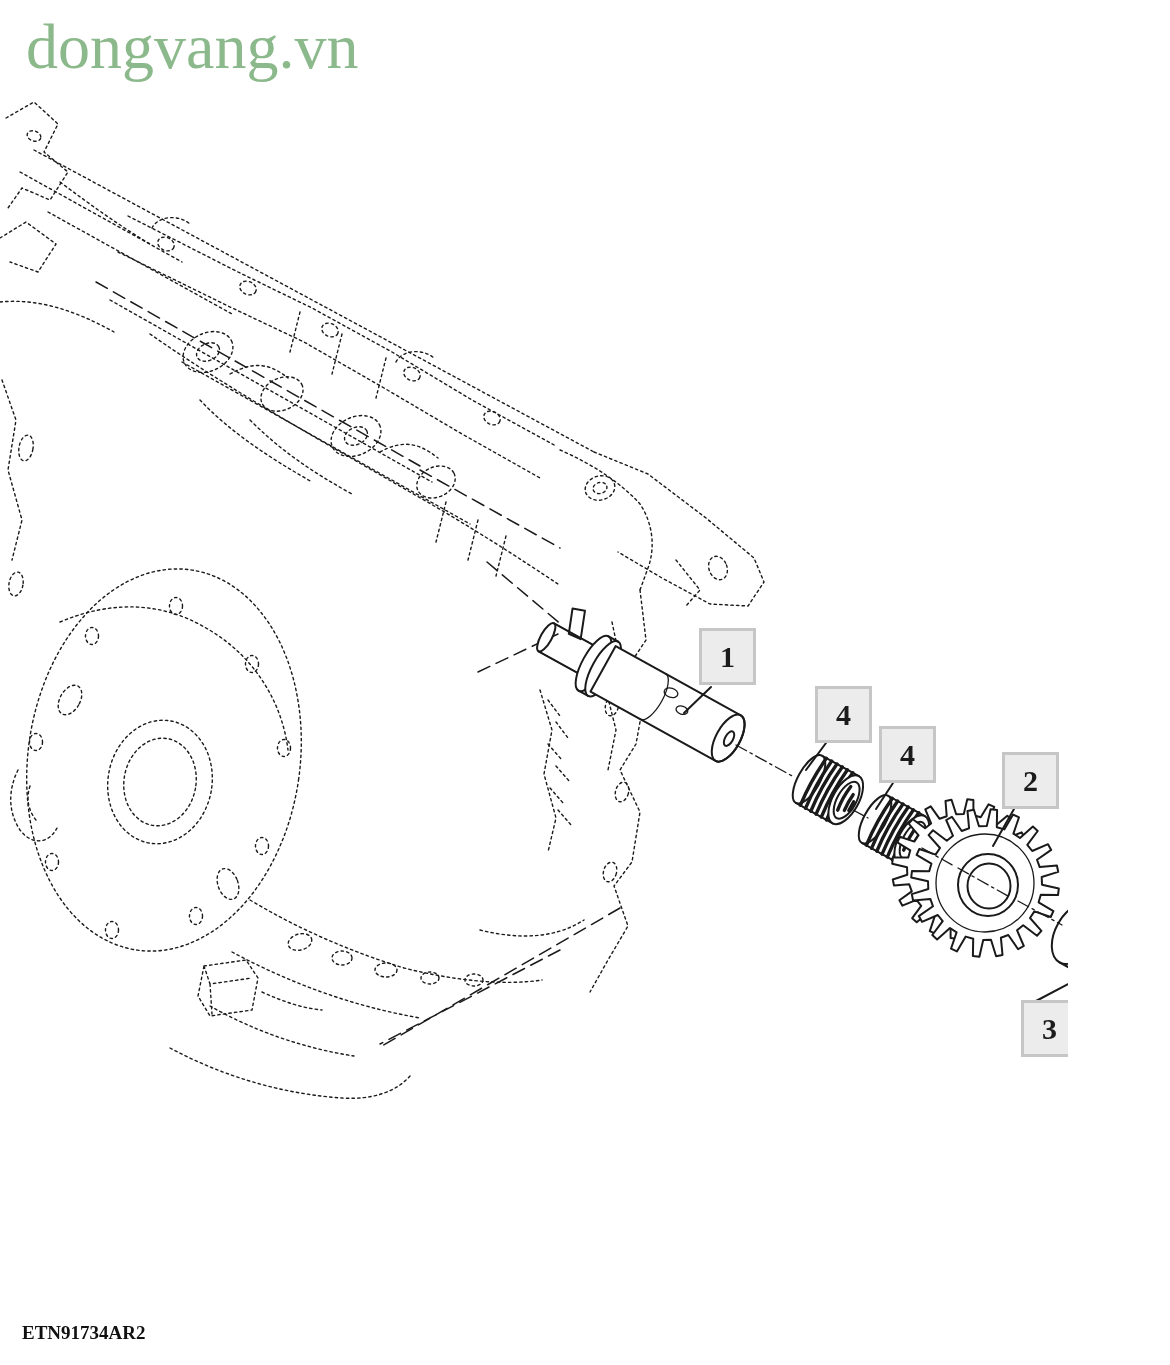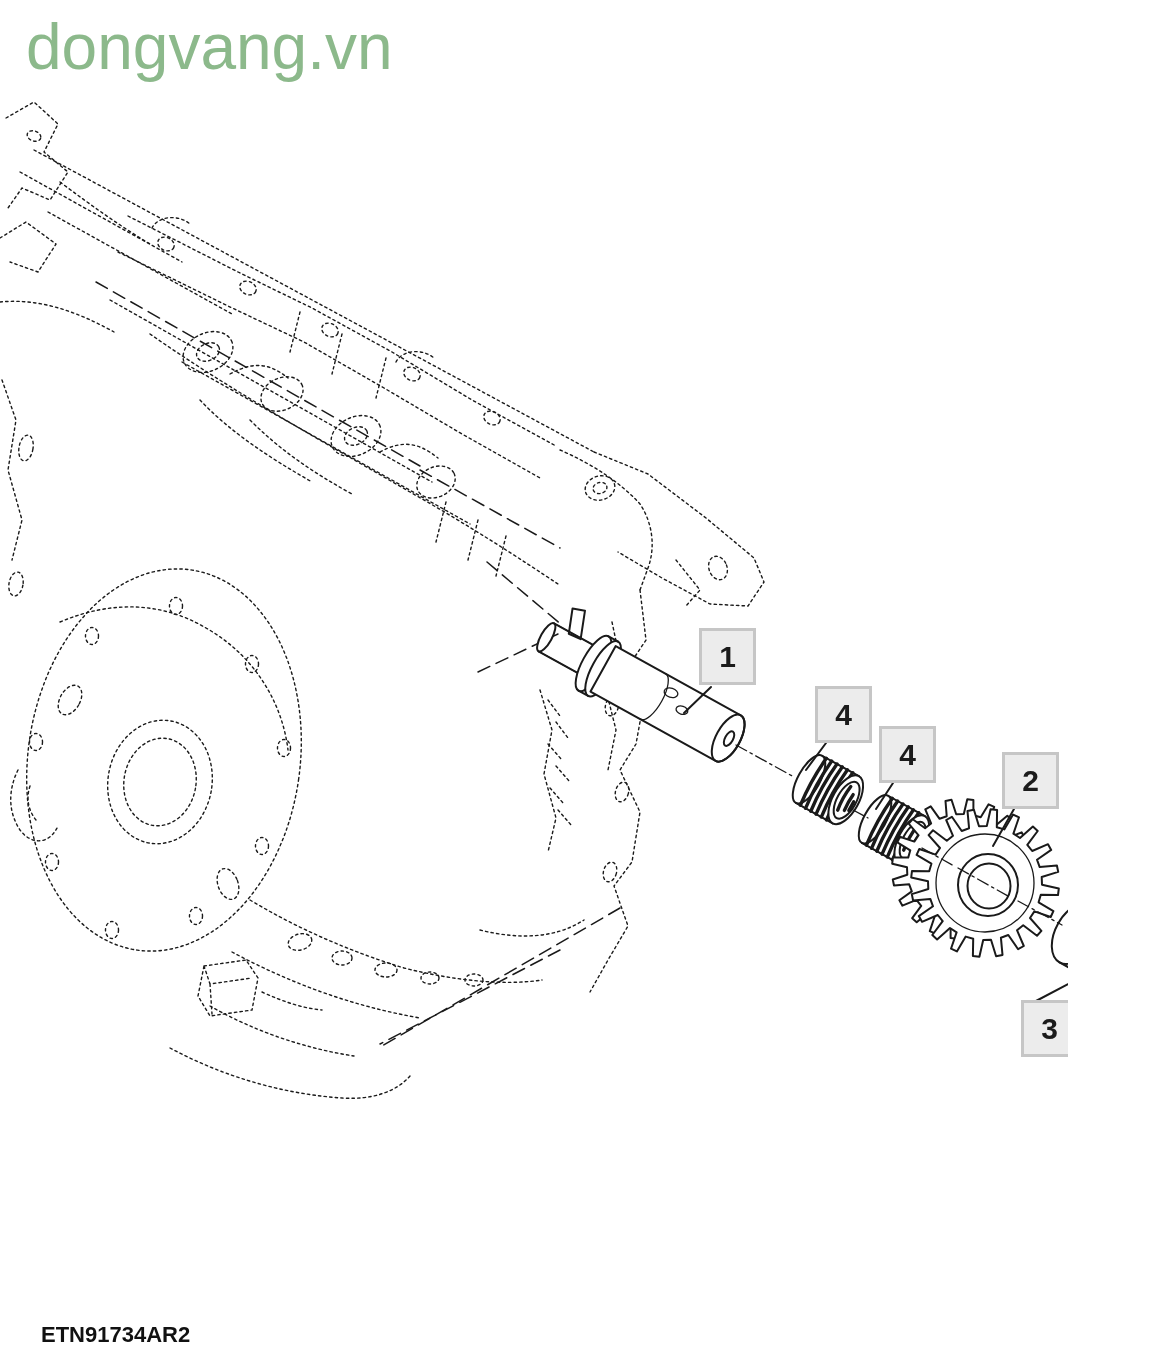--- a/index.html
+++ b/index.html
@@ -1,31 +1,31 @@
 <!DOCTYPE html>
 <html><head>
 <meta charset="utf-8">
 <title>Parts diagram</title>
 <style>
   html,body{margin:0;padding:0;background:#fff;}
   #stage{position:relative;width:1068px;height:1365px;background:#fff;overflow:hidden;
-         font-family:Liberation Sans, sans-serif;}
+         font-family:Liberation Serif, serif;}
   #diagram-svg{position:absolute;left:0;top:0;}
   svg path,svg ellipse,svg circle{fill:none;stroke:#1a1a1a;stroke-linecap:round;stroke-linejoin:round;}
   .dot{stroke-dasharray:2.4 3.2;stroke-width:1.4;}
   .ldash{stroke-dasharray:13 7;stroke-width:1.5;}
   .cl{stroke-dasharray:12 4 2.5 4;stroke-width:1.3;}
   .sol{stroke-width:2;}
   .thin{stroke-width:1.3;}
   .stripes{stroke-width:3.4;}
   .ld{stroke-width:2;}
   .wf{fill:#fff;}
   .watermark{position:absolute;left:26px;top:12px;font-size:64px;line-height:1.1;
              color:#8cb98b;letter-spacing:0px;}
-  .figure-code{position:absolute;left:22px;top:1322px;font-size:22px;font-weight:bold;color:#111;margin-left:19px;}
+  .figure-code{position:absolute;left:22px;top:1322px;font-size:19px;font-weight:bold;color:#111;}
   .callout{position:absolute;width:51px;height:51px;background:#ececec;border:3px solid #c6c6c6;
            display:flex;align-items:center;justify-content:center;
            font-size:30px;font-weight:bold;color:#1b1b1b;}
 </style>
 </head>
 <body>
 
 <div id="stage">
 
   <svg id="diagram-svg" width="1170" height="1365" viewBox="0 0 1170 1365">

